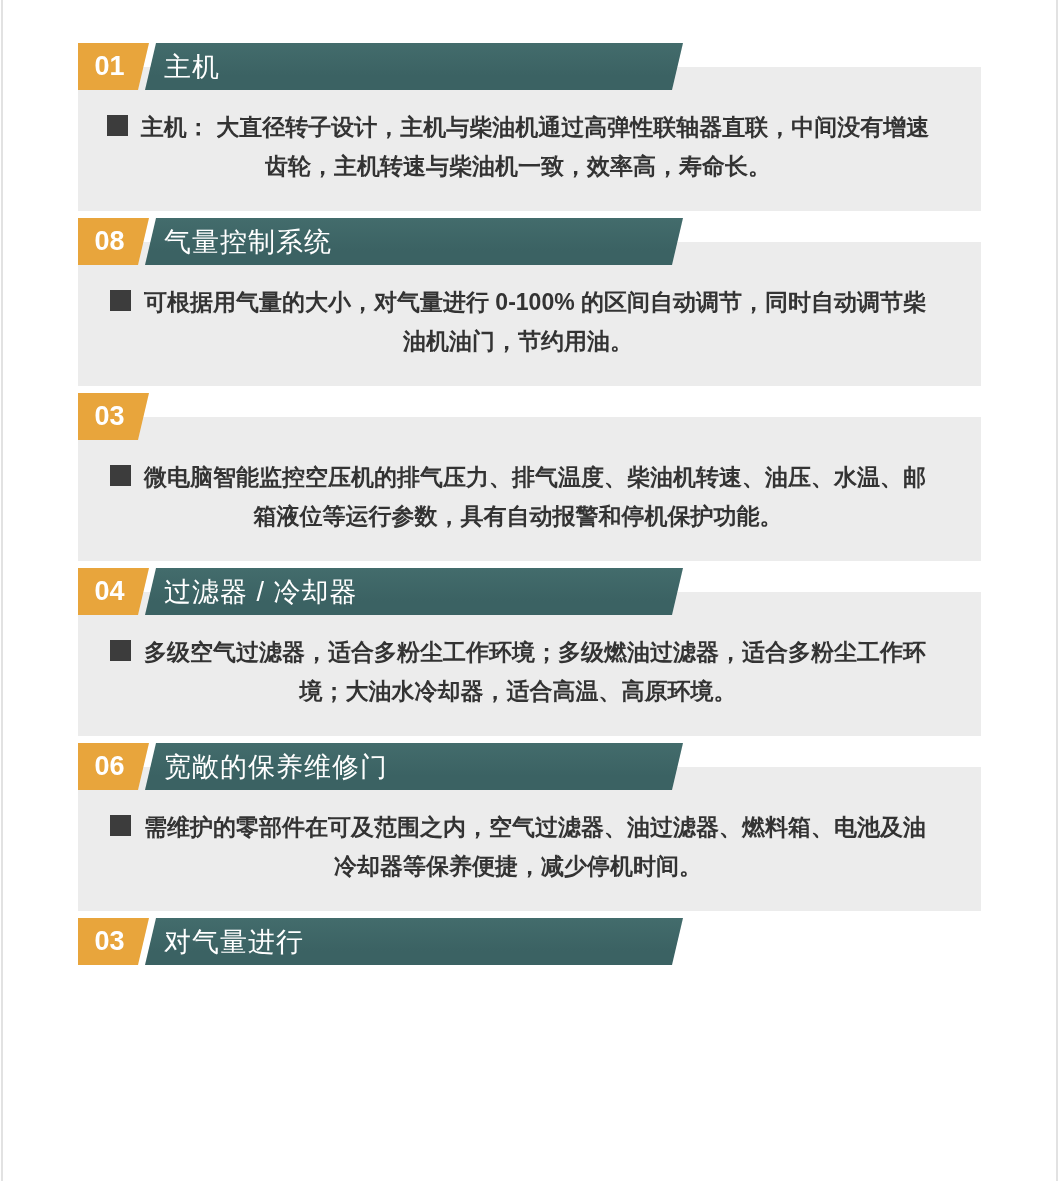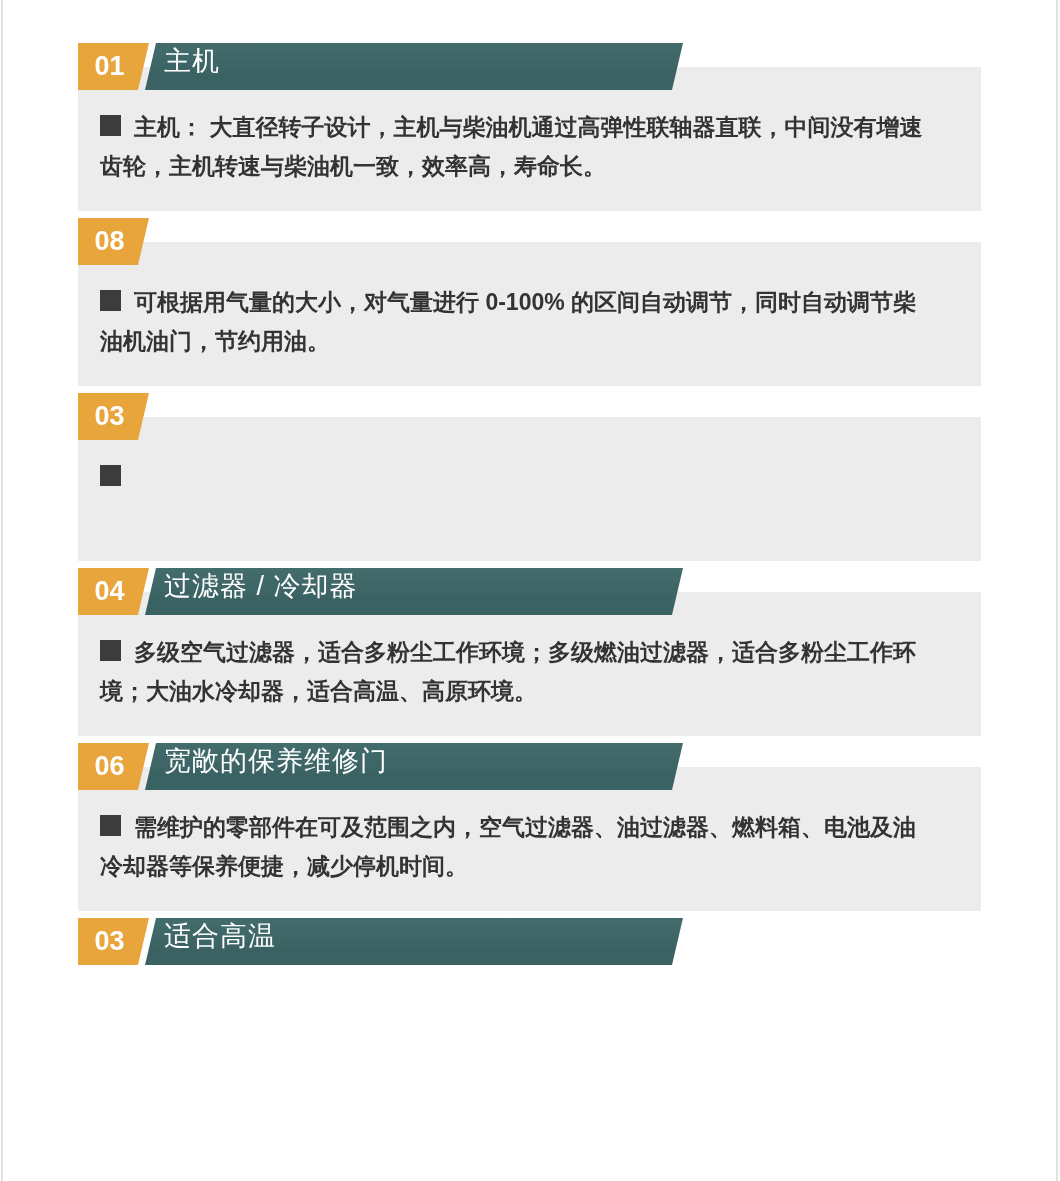--- a/index.html
+++ b/index.html
@@ -35,20 +35,21 @@
 
   
   .content-panel {
     position: absolute;
     top: 24px; left: 0;
     width: 903px; height: 144px;
     background: var(--panel, #ececec);
     z-index: 1;
     box-sizing: border-box;
     padding: 41px 45px 0 22px;
+    text-align: center;
   }
   .body-text {
     margin: 0;
     font-size: 23px;
     line-height: 39px;
     color: var(--text, #333333);
     font-weight: 600;
   }
   .bullet {
     display: inline-block;
@@ -78,21 +79,21 @@
     box-sizing: border-box;
   }
   .banner {
     position: absolute;
     left: 67px; top: 0;
     width: 538px; height: 47px;
     background: linear-gradient(180deg, #436c6c 0%, var(--teal, #3b6263) 70%);
     clip-path: polygon(11px 0, 100% 0, calc(100% - 11px) 100%, 0 100%);
     color: #ffffff;
     font-size: 27px;
-    display: flex; align-items: flex-start;
+    display: flex; align-items: center;
     padding-left: 19px;
     box-sizing: border-box;
     letter-spacing: 1px;
   }
 </style>
 </head>
 <body>
 
 <div class="page">
   <div class="sections" id="sections">
@@ -111,26 +112,29 @@
   </section>
 
   <section class="feature-section">
     <div class="content-panel">
       <p class="body-text"><span class="bullet"></span><span>可根据用气量的大小，对气量进行 0-100% 的区间自动调节，同时自动调节柴油机油门，节约用油。</span></p>
     </div>
     <div class="section-header">
       <div class="num-box">
             <span>08</span>
           </div>
+      <div class="banner">
+            <span>气量控制系统</span>
+          </div>
     </div>
   </section>
 
   <section class="feature-section">
     <div class="content-panel">
-      <p class="body-text"><span class="bullet"></span></p>
+      <p class="body-text"><span class="bullet"></span><span>微电脑智能监控空压机的排气压力、排气温度、柴油机转速、油压、水温、邮箱液位等运行参数，具有自动报警和停机保护功能。</span></p>
     </div>
     <div class="section-header">
       <div class="num-box">
             <span>03</span>
           </div>
     </div>
   </section>
 
   <section class="feature-section">
     <div class="content-panel">
@@ -159,18 +163,18 @@
           </div>
     </div>
   </section>
 
   <section class="feature-section">
     <div class="section-header">
       <div class="num-box">
             <span>03</span>
           </div>
       <div class="banner">
-            <span>适合高温</span>
+            <span>对气量进行</span>
           </div>
     </div>
   </section>
 </div>
 </div>
 
 </body></html>

